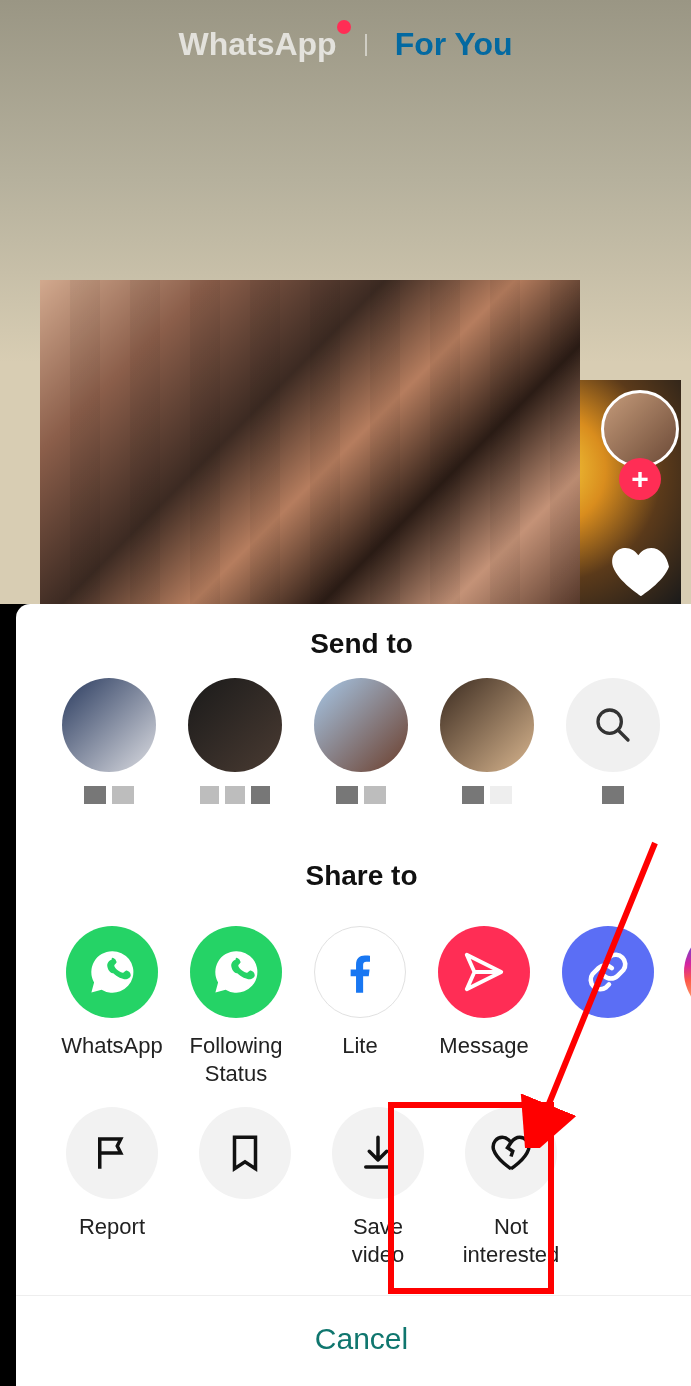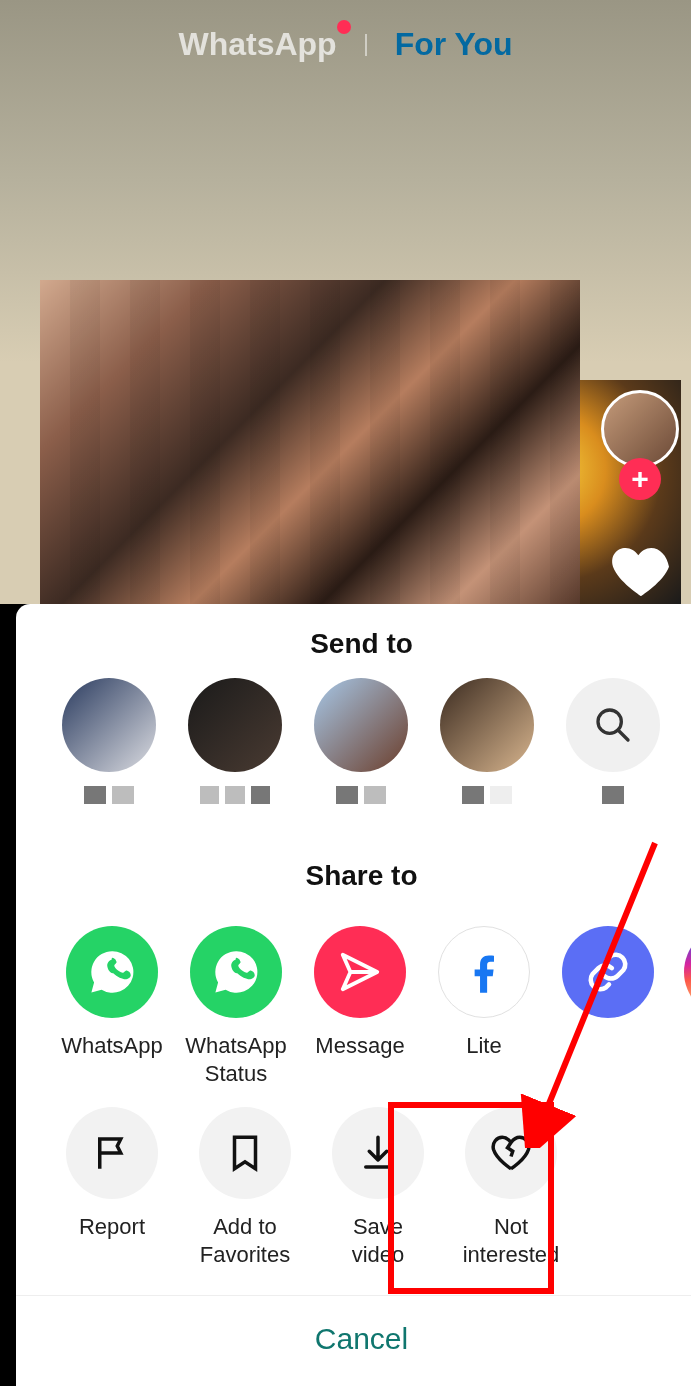--- a/index.html
+++ b/index.html
@@ -193,39 +193,39 @@
             </svg>
         </div>
         <div class="share-label">WhatsApp</div>
       </div>
       <div class="share-item">
         <div class="share-circle wa">
           <svg viewBox="0 0 24 24" width="50" height="50">
               <path fill="#fff" d="M12 2a10 10 0 0 0-8.6 15l-1.3 4.8 4.9-1.3A10 10 0 1 0 12 2zm0 3.2c.9 0 1.7.9 1.7.9s.5.8.5 1.1c0 .3-.3.7-.6 1-.3.3-.6.6-.5.9.1.3.7 1.4 1.8 2.2 1.1.8 1.9 1 2.2 1.1.3.1.6-.2.9-.5.3-.3.7-.6 1-.6.3 0 1.1.5 1.1.5s.9.8.9 1.7c0 .9-1.3 2-2.6 2-1.3 0-4-1.1-5.8-2.9C10.8 12.8 9.7 10.1 9.7 8.8c0-1.3 1.1-2.6 2-2.6z"></path>
             </svg>
         </div>
-        <div class="share-label">WhatsApp Status</div>
+        <div class="share-label">Following Status</div>
+      </div>
+      <div class="share-item">
+        <div class="share-circle fb-lite">
+          <svg viewBox="0 0 24 24" width="50" height="50">
+              <path fill="#1877F2" d="M13.5 22v-8h2.7l.4-3.2h-3.1V8.7c0-.9.3-1.6 1.6-1.6h1.7V4.2c-.3 0-1.3-.1-2.5-.1-2.5 0-4.2 1.5-4.2 4.3v2.4H7.5V14h2.6v8h3.4z"></path>
+            </svg>
+        </div>
+        <div class="share-label">Lite</div>
       </div>
       <div class="share-item">
         <div class="share-circle msg">
           <svg viewBox="0 0 24 24" width="46" height="46">
               <path fill="none" stroke="#fff" stroke-width="2" stroke-linejoin="round" d="M3 3l18 9-18 9 4-9-4-9zm4 9h14"></path>
             </svg>
         </div>
         <div class="share-label">Message</div>
       </div>
       <div class="share-item">
-        <div class="share-circle fb-lite">
-          <svg viewBox="0 0 24 24" width="50" height="50">
-              <path fill="#1877F2" d="M13.5 22v-8h2.7l.4-3.2h-3.1V8.7c0-.9.3-1.6 1.6-1.6h1.7V4.2c-.3 0-1.3-.1-2.5-.1-2.5 0-4.2 1.5-4.2 4.3v2.4H7.5V14h2.6v8h3.4z"></path>
-            </svg>
-        </div>
-        <div class="share-label">Lite</div>
-      </div>
-      <div class="share-item">
         <div class="share-circle copyl">
           <svg viewBox="0 0 24 24" width="46" height="46">
               <path fill="none" stroke="#fff" stroke-width="2.4" stroke-linecap="round" d="M10 14a5 5 0 0 0 7 0l3-3a5 5 0 0 0-7-7l-1.5 1.5M14 10a5 5 0 0 0-7 0l-3 3a5 5 0 0 0 7 7l1.5-1.5"></path>
             </svg>
         </div>
       </div>
       <div class="share-item" style="width:50px;">
         <div class="share-circle insta" style="width:46px;border-radius:46px 0 0 46px;"></div>
         <div class="share-label">Inst</div>
       </div>
@@ -239,21 +239,20 @@
             </svg>
         </div>
         <div class="share-label">Report</div>
       </div>
       <div class="share-item">
         <div class="share-circle greyc">
           <svg viewBox="0 0 24 24" width="42" height="42">
               <path fill="none" stroke="#111" stroke-width="2" d="M6 3h12v18l-6-4-6 4V3z"></path>
             </svg>
         </div>
-        <div class="share-label">Add to Favorites</div>
       </div>
       <div class="share-item">
         <div class="share-circle greyc">
           <svg viewBox="0 0 24 24" width="42" height="42">
               <path fill="none" stroke="#111" stroke-width="2" stroke-linecap="round" d="M12 3v13m0 0l-5-5m5 5l5-5M5 20h14"></path>
             </svg>
         </div>
         <div class="share-label">Save video</div>
       </div>
       <div class="share-item">

